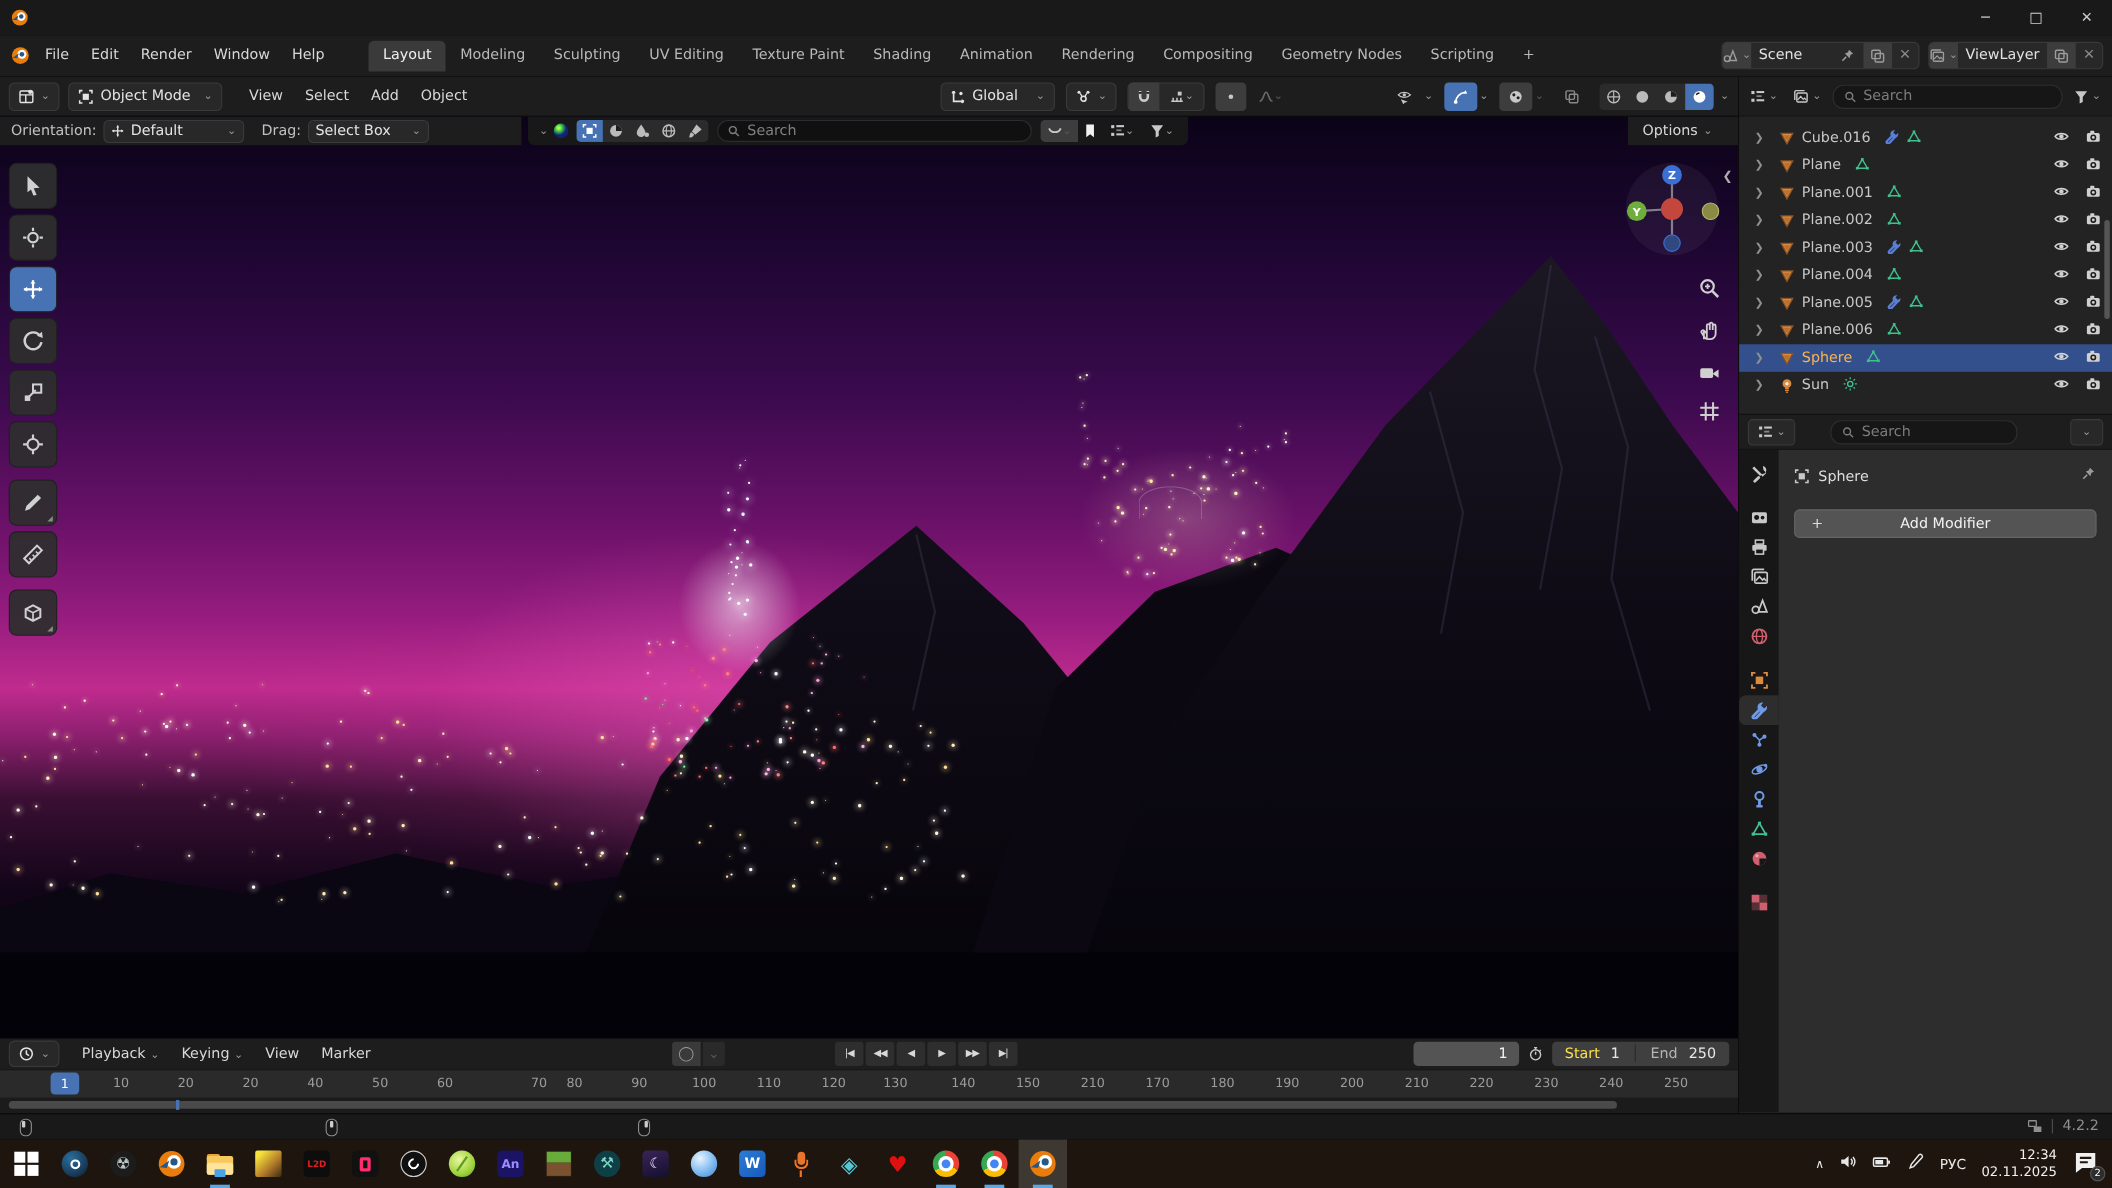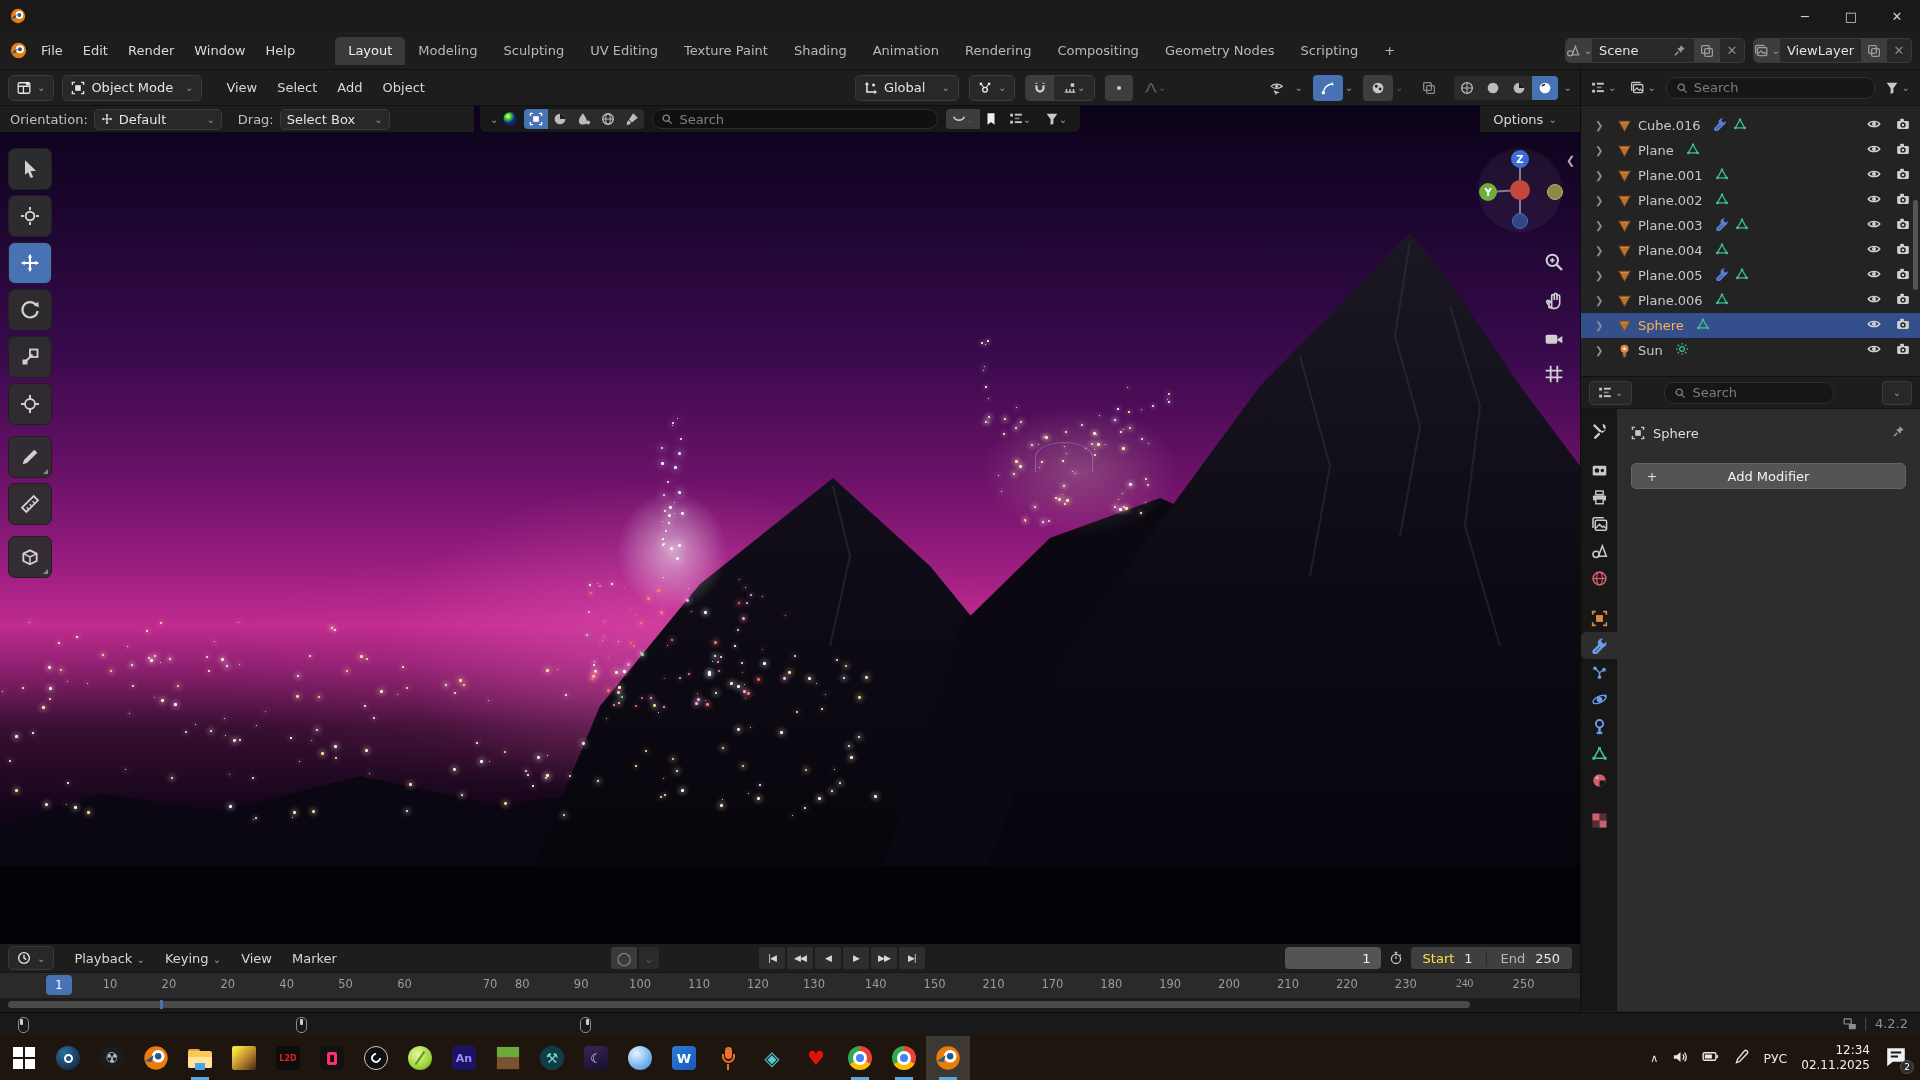--- a/index.html
+++ b/index.html
@@ -1587,21 +1587,21 @@
         <span class="tick" style="left: 875.7px;">140</span>
         <span class="tick" style="left: 934.6px;">150</span>
         <span class="tick" style="left: 993.5px;">210</span>
         <span class="tick" style="left: 1052.4px;">170</span>
         <span class="tick" style="left: 1111.3px;">180</span>
         <span class="tick" style="left: 1170.2px;">190</span>
         <span class="tick" style="left: 1229.1px;">200</span>
         <span class="tick" style="left: 1288px;">210</span>
         <span class="tick" style="left: 1346.9px;">220</span>
         <span class="tick" style="left: 1405.8px;">230</span>
-        <span class="tick" style="left: 1464.7px; font-family: Liberation Serif, serif;">240</span>
+        <span class="tick" style="left: 1464.7px;">240</span>
         <span class="tick" style="left: 1523.6px;">250</span>
       </div>
     <div id="cf-badge">1</div>
   </div>
   <div id="tl-scroll">
     <div id="tl-scrollbar"></div>
     <div style="position:absolute;left:160px;top:2px;width:3px;height:9px;background:#4772b3"></div>
   </div>
 </div>
 

